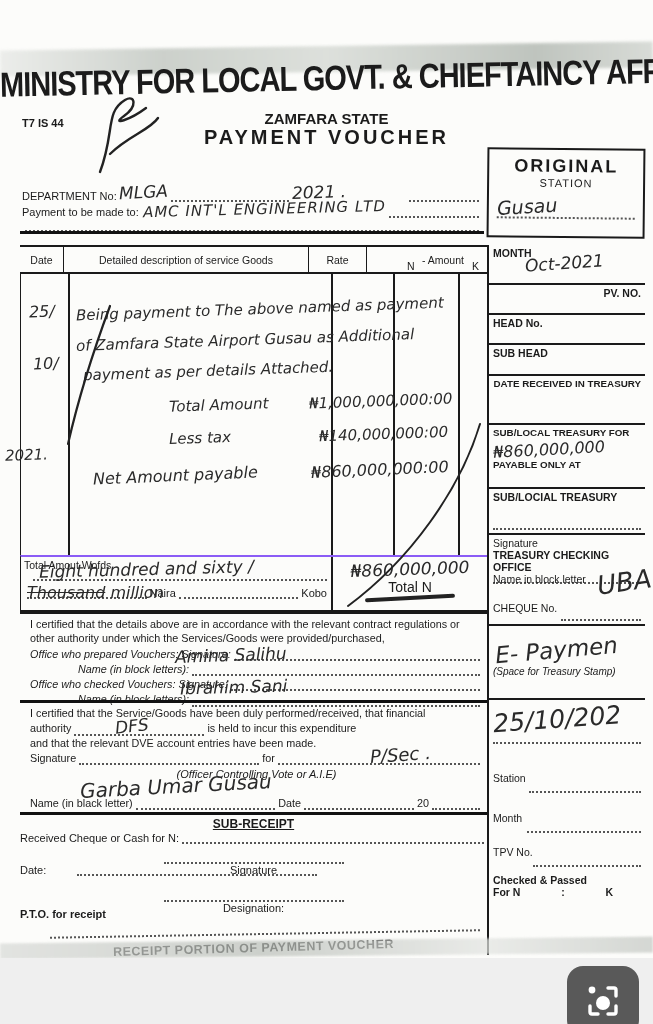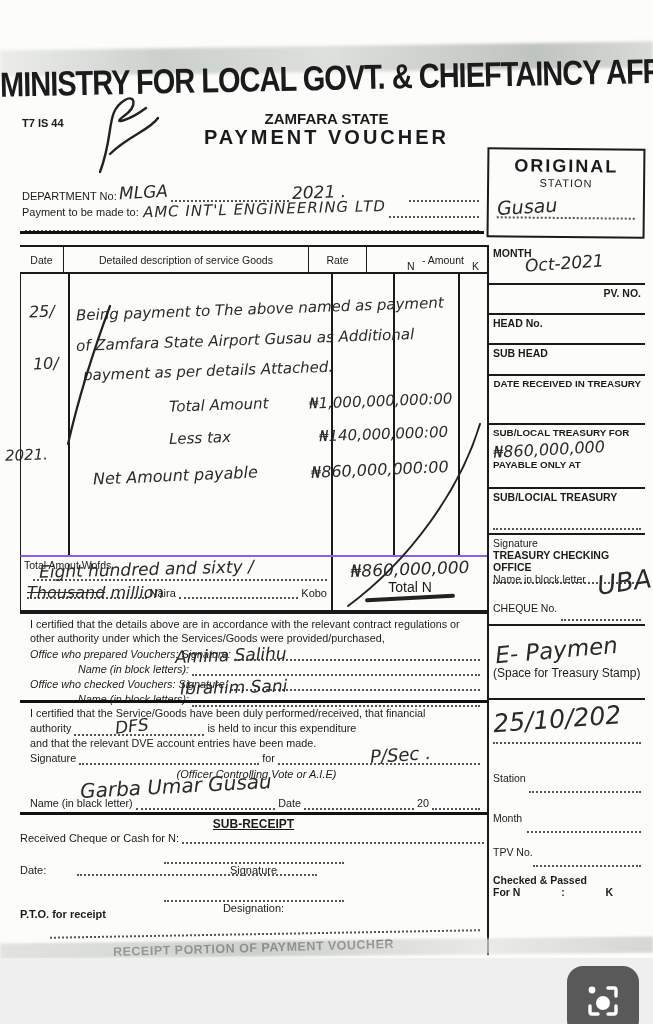--- a/index.html
+++ b/index.html
@@ -319,21 +319,21 @@
       <div class="rc" style="height:29px; border-bottom:none;">
         <span>Name in block letter</span>
         <span class="hw" style="position:absolute; left:108px; top:-4px; font-size:26px; transform:rotate(-8deg);">UBA</span>
       </div>
       <div class="rc" style="height:26px; border-bottom:2px solid #1a1a1a;">
         <span>CHEQUE No.</span>
         <div class="dotrow" style="position:absolute; left:72px; right:4px; top:10px;"></div>
       </div>
       <div class="rc" style="height:74px; border-bottom:2px solid #1a1a1a;">
         <div class="hw" style="font-size:23px; margin:8px 0 4px 2px; transform:rotate(-5deg);">E- Paymen</div>
-        <div style="font-size:12px;">(Space for Treasury Stamp)</div>
+        <div style="font-size:10px;font-style:italic;">(Space for Treasury Stamp)</div>
       </div>
       <div class="rc" style="height:48px; border-bottom:none;">
         <div class="hw" style="font-size:25px; transform:rotate(-4deg); margin-top:2px;">25/10/202</div>
         <div class="dotrow"></div>
       </div>
       <div class="rc" style="height:52px; border-bottom:none; padding-top:24px;">
         <span>Station</span>
         <div class="dotrow" style="position:absolute; left:40px; right:4px; top:34px;"></div>
       </div>
       <div class="rc" style="height:38px; border-bottom:none; padding-top:12px;">

